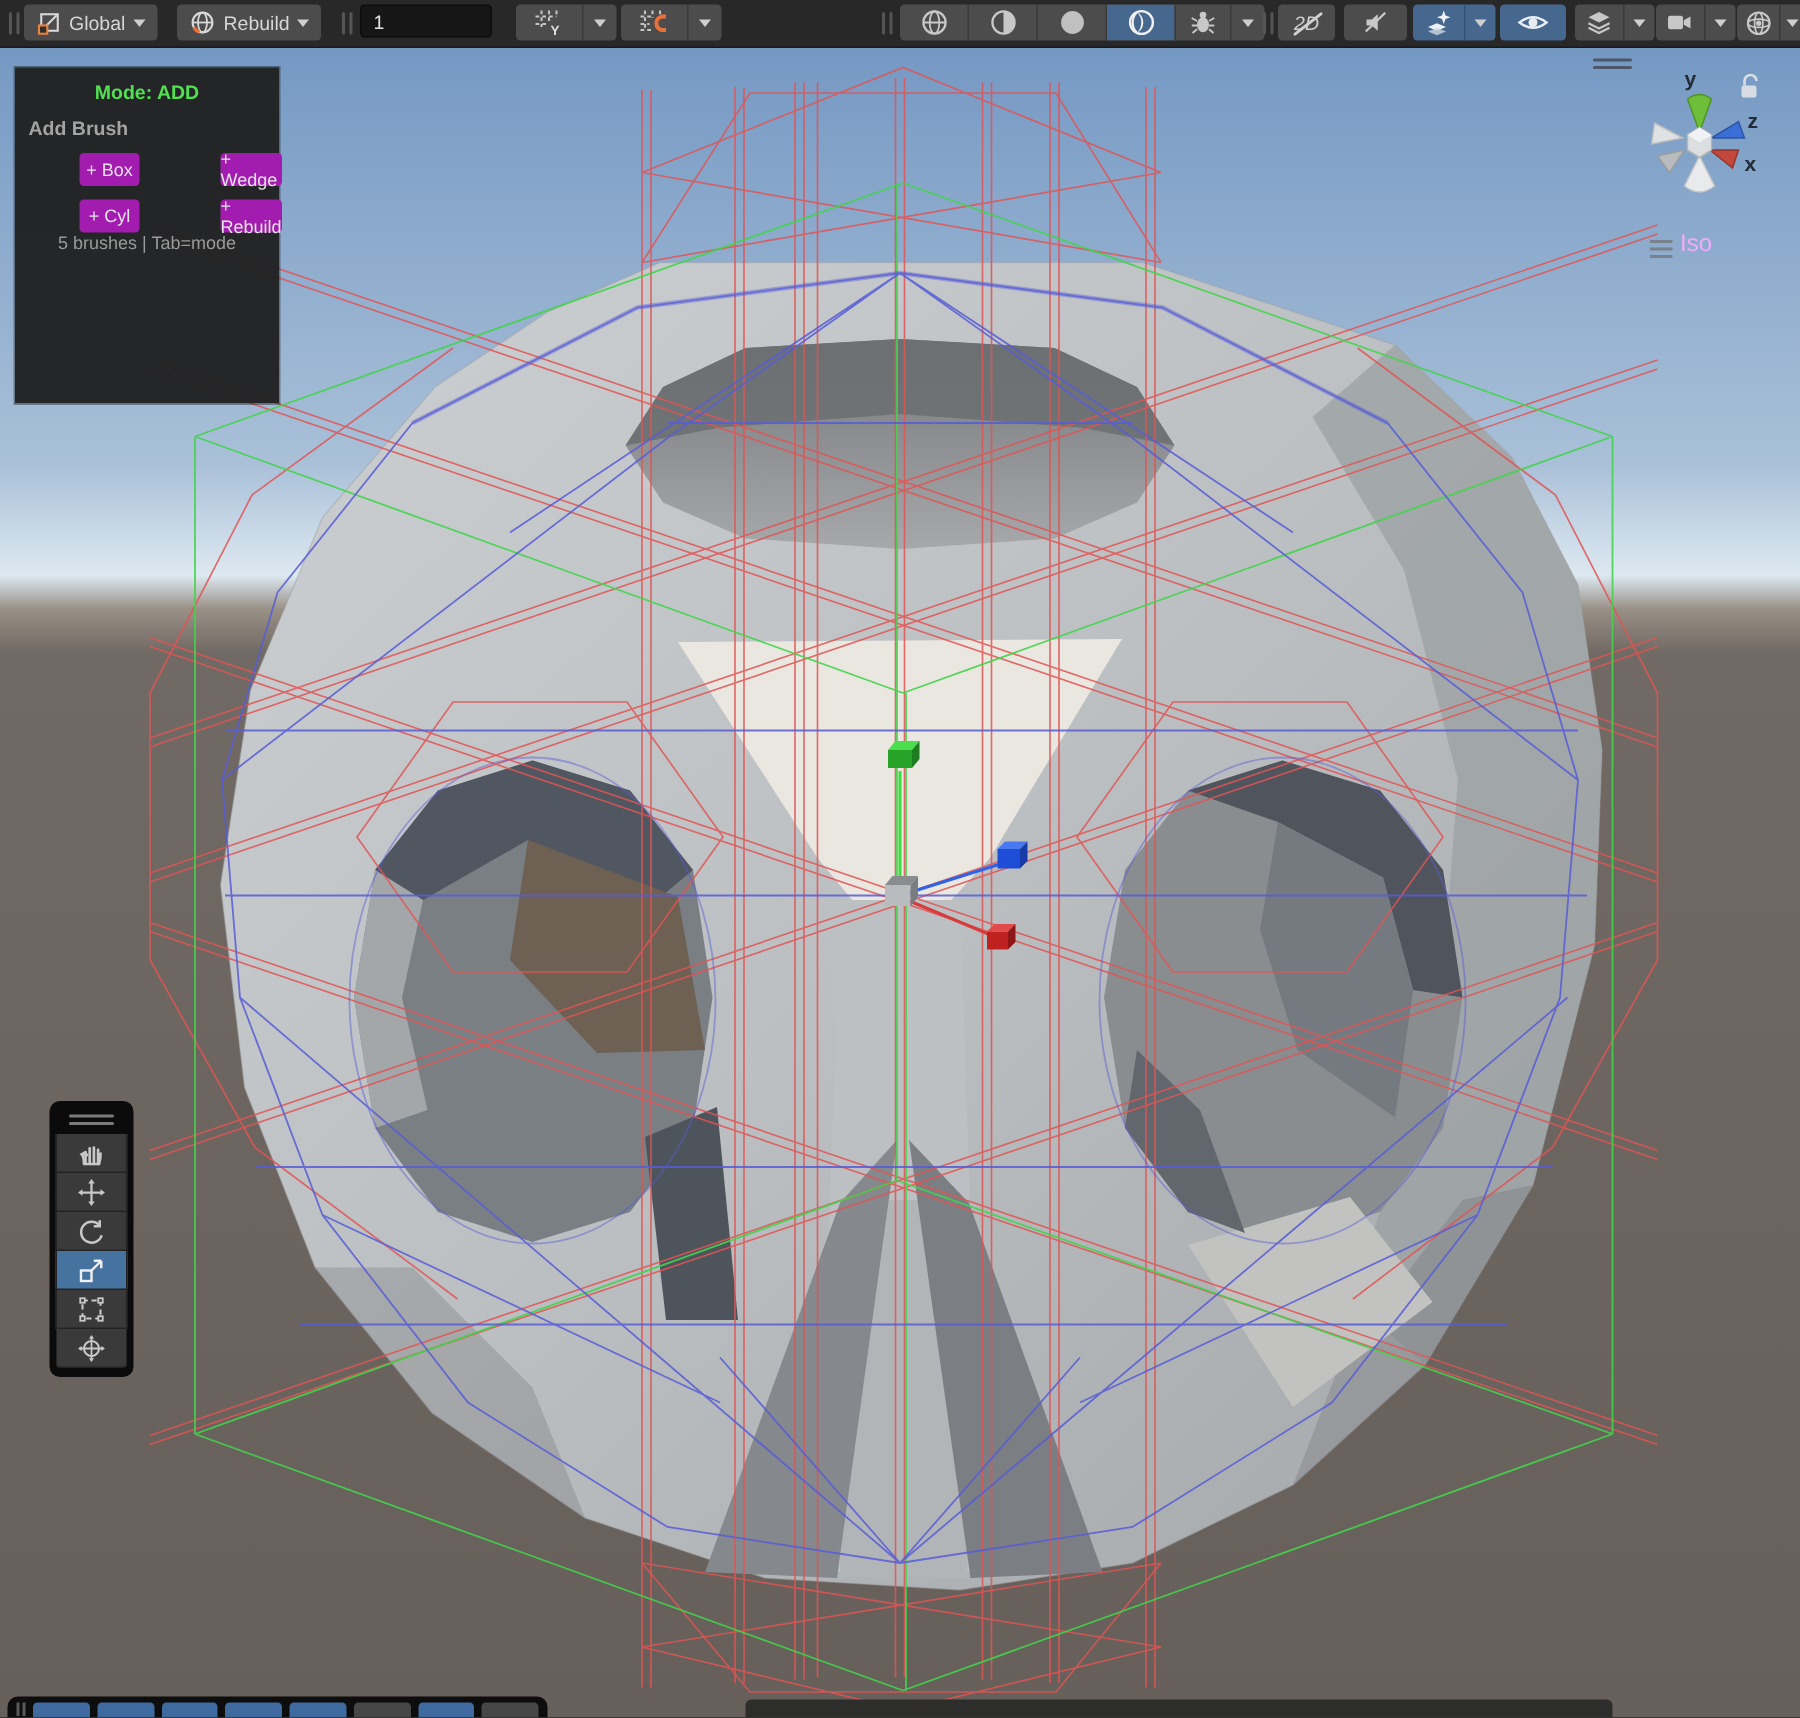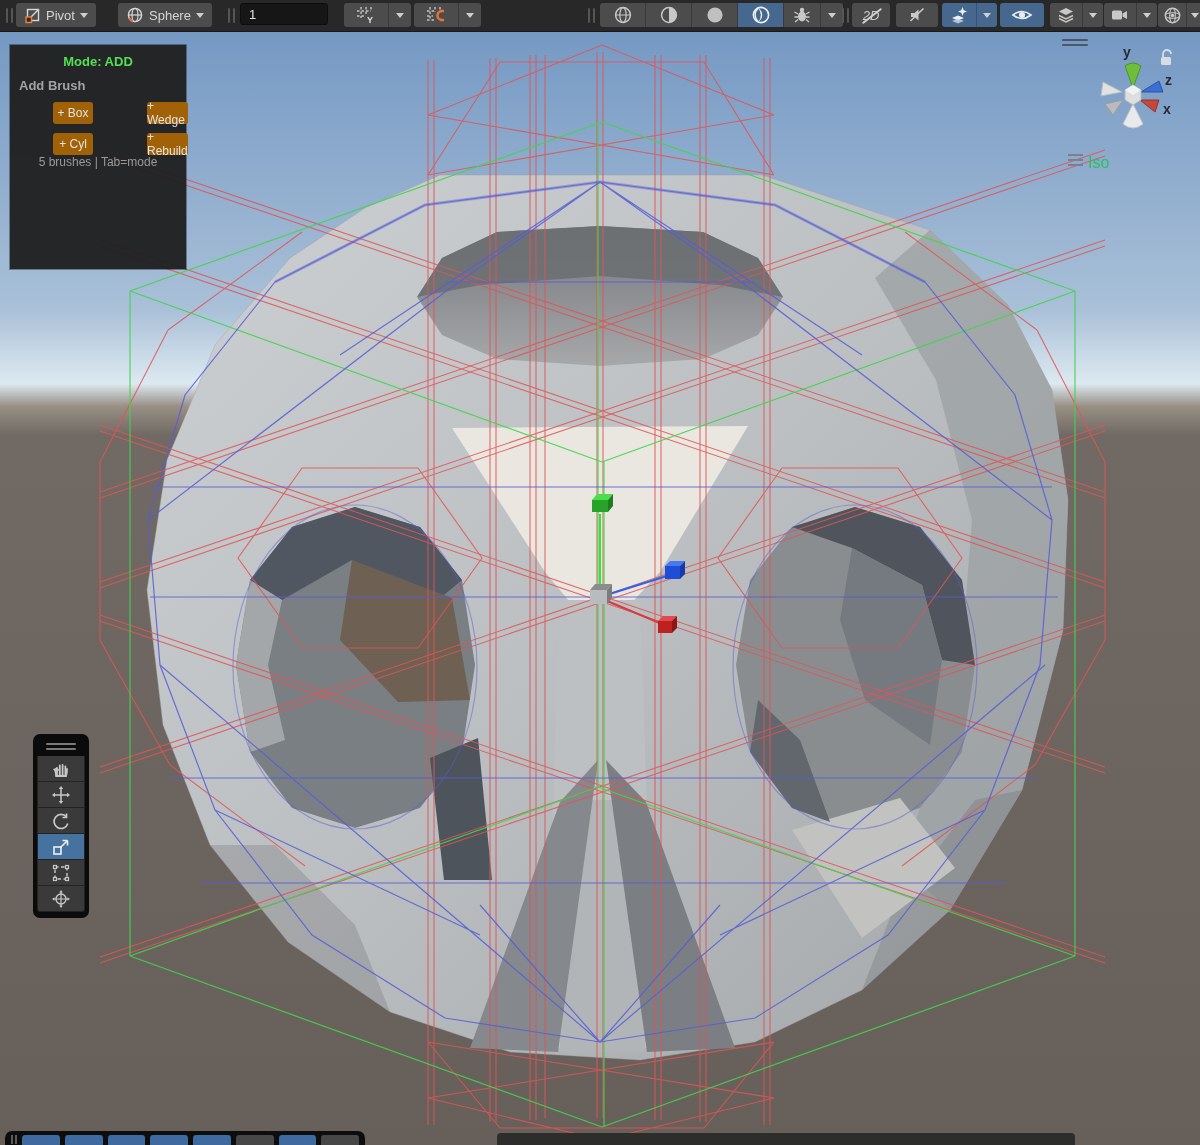--- a/index.html
+++ b/index.html
@@ -31,43 +31,43 @@
   .lbl2d{font-style:italic;font-size:13px;color:#cfcfcf;position:relative;}
   .slashline{position:absolute;left:-3px;top:7px;width:24px;height:2px;background:#cfcfcf;
              transform:rotate(-38deg);border-radius:1px;}
 
   
   .brush-panel{position:absolute;left:10px;top:45px;width:176px;height:224px;z-index:40;
                background:rgba(33,33,33,.97);color:#ddd;box-shadow:0 0 0 1px rgba(0,0,0,.35);}
   .bp-mode{color:#52e052;font-weight:bold;font-size:13px;text-align:center;padding-top:9px;}
   .bp-title{color:#a3a3a3;font-weight:bold;font-size:13px;padding:9px 0 0 9px;}
   .bp-grid{display:grid;grid-template-columns:76px 1fr;gap:9px 18px;padding:9px 7px 0 7px;}
-  .bp-btn{background:#a16207;border-radius:3px;height:22px;display:flex;align-items:center;
+  .bp-btn{background:#a21caf;border-radius:3px;height:22px;display:flex;align-items:center;
           justify-content:center;font-size:12px;color:#e2e2e2;margin-left:36px;}
   .bp-actions{display:grid;grid-template-columns:92px 1fr;gap:8px;padding:14px 7px 0 7px;}
   .bp-btn.tall{height:23px;}
   .bp-status{color:#9a9a9a;font-size:12px;text-align:center;}
 
   
   .tool-palette{position:absolute;left:33px;top:734px;width:56px;z-index:40;background:#0b0b0b;
                 border-radius:7px;padding:7px 4px 6px 4px;box-sizing:border-box;}
   .tp-handle{display:flex;flex-direction:column;gap:3px;align-items:center;padding:2px 0 6px 0;}
   .tp-handle i{display:block;width:30px;height:2px;background:#7a7a7a;border-radius:1px;}
   .tp-btn{width:48px;height:26px;background:#3a3a3a;border:1px solid #232323;border-top:none;
           display:flex;align-items:center;justify-content:center;box-sizing:border-box;}
   .tp-btn:first-of-type{border-top:1px solid #232323;border-radius:3px 3px 0 0;}
   .tp-btn:last-of-type{border-radius:0 0 3px 3px;}
   .tp-btn.sel{background:#46729f;}
 
   
   .ov-handle{position:absolute;left:1062px;top:39px;z-index:20;display:flex;flex-direction:column;gap:3px;}
   .ov-handle i{display:block;width:26px;height:2px;background:rgba(60,66,74,.75);border-radius:1px;}
   .view-gizmo{position:absolute;left:1083px;top:40px;z-index:20;}
-  .iso-row{position:absolute;left:1068px;top:154px;z-index:20;display:flex;align-items:flex-start;gap:5px;
-           color:#22c55e;font-size:16px;}
+  .iso-row{position:absolute;left:1100px;top:154px;z-index:20;display:flex;align-items:flex-end;gap:5px;
+           color:#f0abfc;font-size:16px;}
   .iso-burger{display:flex;flex-direction:column;gap:3px;}
   .iso-burger i{display:block;width:15px;height:2px;background:#79828c;}
 
   
   .bottom-left-bar{position:absolute;left:5px;top:1131px;width:360px;height:14px;z-index:30;
                    background:#0d0d0d;border-radius:7px 7px 0 0;display:flex;align-items:flex-end;
                    gap:5px;padding:0 6px;box-sizing:border-box;}
   .blb-handle{display:flex;gap:2px;margin-bottom:1px;}
   .blb-handle i{display:block;width:2px;height:9px;background:#5a5a5a;}
   .blb-btn{width:38px;height:10px;border-radius:3px 3px 0 0;background:#3e6a9f;}
@@ -200,32 +200,32 @@
       <i></i>
       <i></i>
     </div>
 
   <div class="tb btn" style="left:16px">
     <svg width="17" height="17" viewBox="0 0 17 17">
       <rect x="3.5" y="2.5" width="11" height="11" fill="none" stroke="#d8d8d8" stroke-width="1.4"></rect>
       <path d="M14,3 L5,12" stroke="#d8d8d8" stroke-width="1.4"></path>
       <rect x="2" y="10" width="5.5" height="5.5" fill="#2f2f2f" stroke="#e8823f" stroke-width="1.4"></rect>
     </svg>
-    <span>Pivot</span>
+    <span>Global</span>
     <span class="caret"></span>
   </div>
 
   <div class="tb btn" style="left:118px">
     <svg width="18" height="18" viewBox="0 0 18 18">
       <circle cx="9" cy="9" r="6.6" fill="none" stroke="#d8d8d8" stroke-width="1.4"></circle>
       <ellipse cx="9" cy="9" rx="3" ry="6.6" fill="none" stroke="#d8d8d8" stroke-width="1.2"></ellipse>
       <path d="M2.4,9 H15.6" stroke="#d8d8d8" stroke-width="1.2"></path>
       <path d="M3.2,12 A6.6,6.6 0 0 0 7,15.4" fill="none" stroke="#e8703a" stroke-width="2.2"></path>
     </svg>
-    <span>Sphere</span>
+    <span>Rebuild</span>
     <span class="caret"></span>
   </div>
 
   <div class="tb tb-handle" style="left:228px">
       <i></i>
       <i></i>
     </div>
 
   <input class="tb snap-input" style="left: 240px;" value="1">
 

